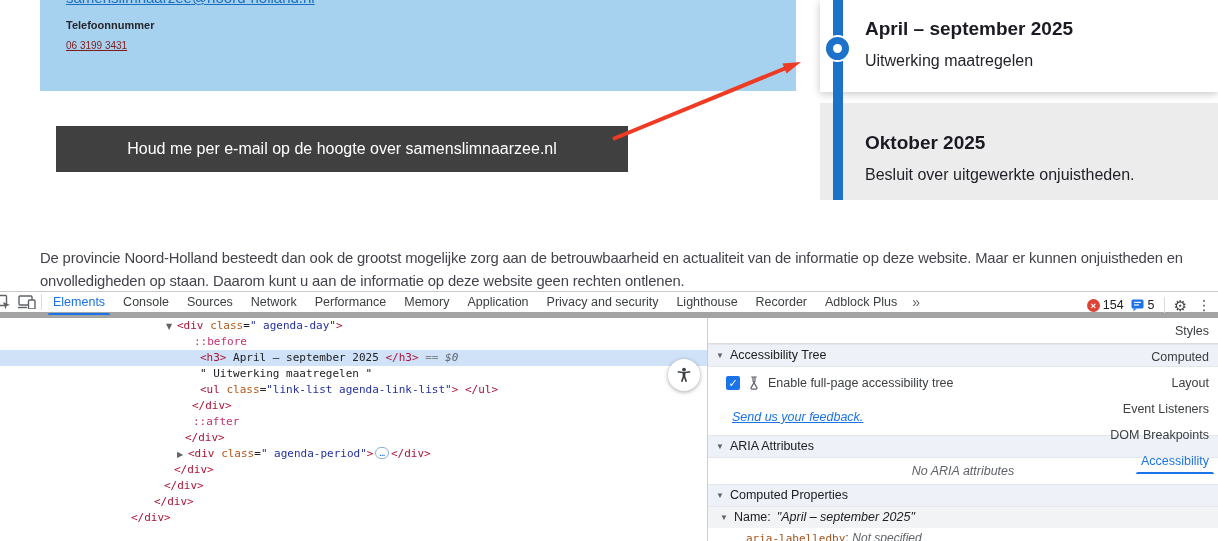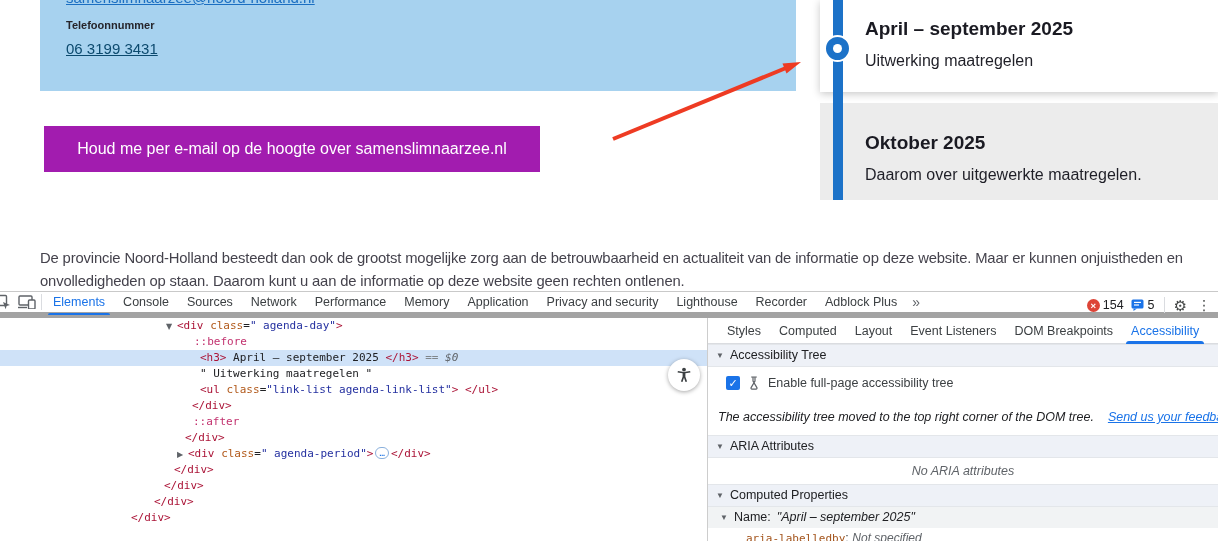--- a/index.html
+++ b/index.html
@@ -7,24 +7,24 @@
               font-family:"Liberation Sans", sans-serif; }
   .stage { position:relative; width:1218px; height:541px; background:#fff; }
 
   
   .webpage { position:absolute; inset:0 0 auto 0; height:291px; background:#fff; }
   .contact-box { position:absolute; left:40px; top:0; width:756px; height:91px;
                  background:#a7d2ef; overflow:hidden; }
   .email-link { position:absolute; left:26px; top:-11px; font-size:15px; color:#1b6fc2;
                 text-decoration:underline; white-space:nowrap; }
   .phone-label { position:absolute; left:26px; top:19px; font-size:11px; font-weight:700; color:#26252b; }
-  .phone-link  { position:absolute; left:26px; top:40px; font-size:15px; color:#0c4a6e;
+  .phone-link  { position:absolute; left:26px; top:40px; font-size:10px; color:#7f1d1d;
                  text-decoration:underline; }
-  .cta { position:absolute; left:44px; top:126px; width:496px; height:46px;
-         background:#a21caf; color:#fff; border:none; font-size:16px; font-weight:500;
+  .cta { position:absolute; left:56px; top:126px; width:572px; height:46px;
+         background:#404040; color:#fff; border:none; font-size:16px; font-weight:500;
          font-family:"Liberation Sans", sans-serif; text-align:center; cursor:pointer; }
   .timeline { position:absolute; left:820px; top:0; width:398px; height:200px; }
   .tl-card { position:absolute; left:0; width:398px; padding-left:45px; }
   .tl-card1 { top:0; height:92px; background:#fff; box-shadow:0 2px 8px rgba(0,0,0,.22); padding-top:17px; }
   .tl-card2 { top:103px; height:97px; background:#ececec; padding-top:28px; }
   .tl-card h3 { font-size:19px; font-weight:700; color:#1a1a22; line-height:24px; }
   .tl-card p  { font-size:16px; color:#1f1f27; margin-top:11px; }
   .tl-bar { position:absolute; left:13px; top:0; width:10px; height:200px; background:#1c72c8; }
   .tl-dot { position:absolute; left:4px; top:35px; width:27px; height:27px; border-radius:50%;
             background:#1c72c8; border:2px solid #fff; }
@@ -67,22 +67,22 @@
   .eq  { color:#80868b; } .dollar { color:#5f6368; font-style:italic; }
   .ellipsis-badge { display:inline-block; border:1px solid #8ab0dc; border-radius:7px;
                     padding:0 3px; margin:0 2px; font-size:9px; line-height:10px;
                     color:#1a73e8; vertical-align:1px; }
   .a11y-fab { position:absolute; left:668px; top:41px; width:32px; height:32px; border-radius:50%;
               background:#fff; box-shadow:0 1px 4px rgba(0,0,0,.35); display:flex;
               align-items:center; justify-content:center; cursor:pointer; }
 
   .side-panel { position:relative; width:511px; height:223px; border-left:1px solid #cdcdcd;
                 overflow:hidden; background:#fff; }
-  .sp-tabs { display:flex; align-items:center; height:26px; border-bottom:1px solid #dadce0;
-             padding-left:10px; }
+  .sp-tabs { display:flex; align-items:flex-end; height:26px; border-bottom:1px solid #dadce0;
+             padding-left:10px;flex-direction:column; }
   .sp-section { height:23px; line-height:23px; background:#eef1f7; border-bottom:1px solid #e3e6ea;
                 border-top:1px solid #e3e6ea; padding-left:8px; color:#202124;
                 display:flex; align-items:center; gap:6px; }
   .tri { font-size:8px; color:#5f6368; }
   .cb-row { height:32px; display:flex; align-items:center; padding-left:18px; gap:8px; }
   .checkbox { width:14px; height:14px; border-radius:2px; background:#1a73e8; color:#fff;
               font-size:11px; line-height:14px; text-align:center; }
   .notice { height:36px; display:flex; align-items:center; padding-left:10px; font-style:italic;
             color:#202124; white-space:nowrap; }
   .notice a { color:#1a73e8; text-decoration:underline; font-style:italic; margin-left:14px; }
@@ -110,21 +110,21 @@
 
     <button class="cta">Houd me per e-mail op de hoogte over samenslimnaarzee.nl</button>
 
     <div class="timeline">
       <div class="tl-card tl-card1">
         <h3>April – september 2025</h3>
         <p>Uitwerking maatregelen</p>
       </div>
       <div class="tl-card tl-card2">
         <h3>Oktober 2025</h3>
-        <p>Daarom over uitgewerkte maatregelen.</p>
+        <p>Besluit over uitgewerkte onjuistheden.</p>
       </div>
       <div class="tl-bar"></div>
       <div class="tl-dot">
         <div class="tl-dot-inner"></div>
       </div>
     </div>
 
     <svg class="red-arrow" viewBox="0 0 210 95">
       <line x1="8" y1="87" x2="181" y2="16" stroke="#ee3b23" stroke-width="4"></line>
       <polygon points="196,10 181.5,21.5 177.5,11.5" fill="#ee3b23"></polygon>
@@ -251,21 +251,20 @@
 
         <div class="cb-row">
           <span class="checkbox">✓</span>
           <svg class="glyph" width="12" height="14" viewBox="0 0 12 14">
             <path d="M3.6 1 H8.4 M5 1.2 V5 L8.9 11.6 A1.1 1.1 0 0 1 8 13.2 H4 A1.1 1.1 0 0 1 3.1 11.6 L7 5 V1.2" fill="none" stroke="#5f6368" stroke-width="1.2" stroke-linecap="round"></path>
           </svg>
           <span>Enable full-page accessibility tree</span>
         </div>
 
         <div class="notice">
-          <span>The accessibility tree moved to the top right corner of the DOM tree.</span>
           <a href="#">Send us your feedback.</a>
         </div>
 
         <div class="sp-section">
           <span class="tri">▼</span>
           <span>ARIA Attributes</span>
         </div>
 
         <div class="no-aria">No ARIA attributes</div>
 

